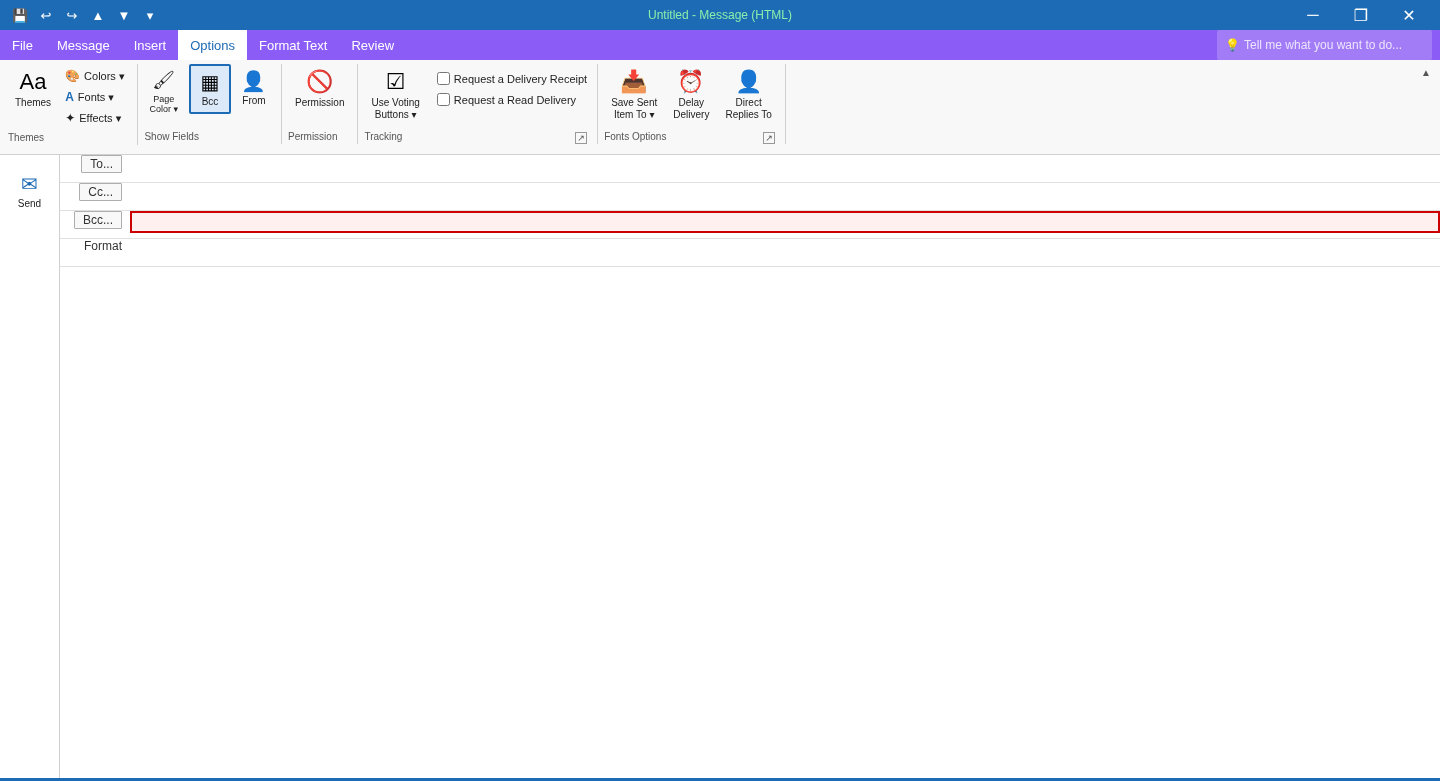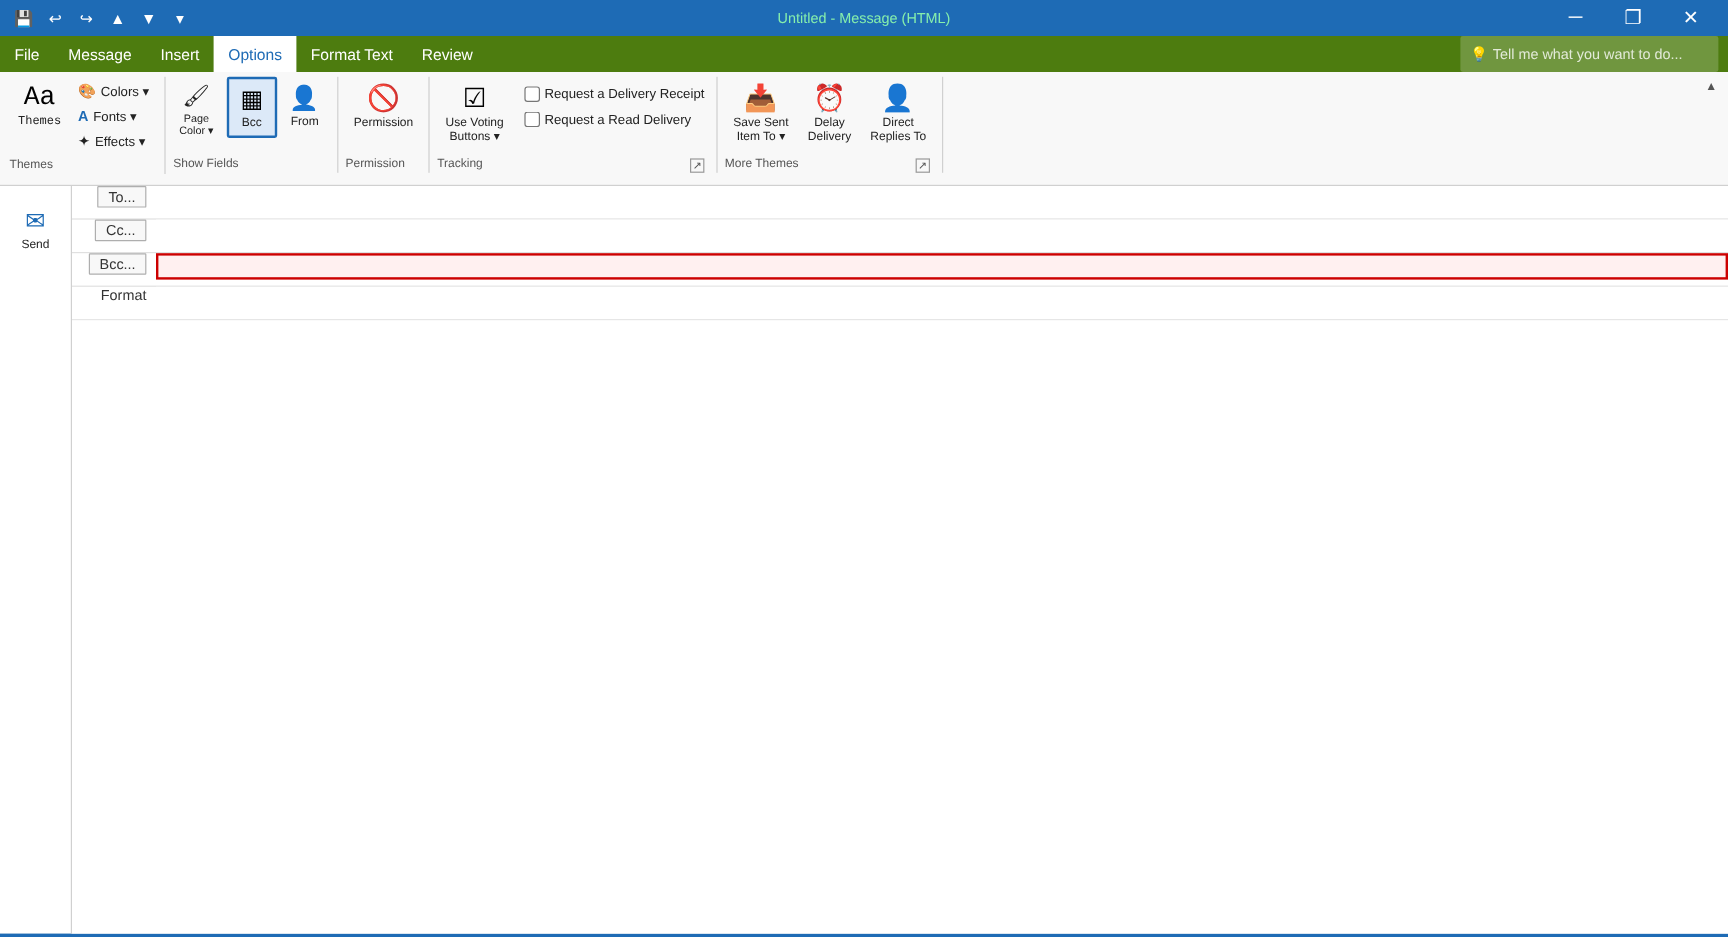--- a/index.html
+++ b/index.html
@@ -27,21 +27,21 @@
     .quick-access { display: flex; align-items: center; gap: 2px; }
     .qa-btn {
       width: 24px; height: 24px; background: transparent; border: none; color: white;
       cursor: pointer; font-size: 13px; display: flex; align-items: center; justify-content: center;
       border-radius: 2px;
     }
 
     
     .menu-bar {
       height: 30px;
-      background: #4d7c0f;
+      background: #8b5cf6;
       display: flex;
       align-items: stretch;
     }
     .menu-item {
       padding: 0 12px;
       display: flex; align-items: center;
       color: white; font-size: 13px;
       cursor: pointer; border: none; background: transparent;
     }
     .menu-item.active {
@@ -274,21 +274,21 @@
     <span>💡</span>
     <input class="tell-me-input" type="text" placeholder="Tell me what you want to do..." style="">
   </div>
 </div>
 
 <div class="ribbon" style="position:relative;">
 
   <div class="ribbon-group" style="padding: 0 8px 0 4px;">
     <div class="ribbon-group-content">
 
-      <button class="ribbon-btn-large" style="align-self:flex-start;font-family:Liberation Mono, monospace;">
+      <button class="ribbon-btn-large" style="align-self:flex-start;">
         <span class="icon themes-icon">Aa</span>
         <span class="label">Themes</span>
       </button>
 
       <div class="ribbon-small-col" style="margin-top:2px;">
         <button class="ribbon-btn-small">
           <span style="font-size:12px;">🎨</span>
           <span>Colors ▾</span>
         </button>
         <button class="ribbon-btn-small">
@@ -373,21 +373,21 @@
       <button class="ribbon-btn-large">
         <span class="icon" style="font-size:22px; color:#1e6bb5;">⏰</span>
         <span class="label">Delay<br>Delivery</span>
       </button>
       <button class="ribbon-btn-large">
         <span class="icon" style="font-size:22px; color:#7b5ea7;">👤</span>
         <span class="label">Direct<br>Replies To</span>
       </button>
     </div>
     <div class="ribbon-group-label-row">
-      <span class="ribbon-group-label">More Themes</span>
+      <span class="ribbon-group-label">Fonts Options</span>
       <span class="group-launcher" style="position:relative; right:auto; bottom:auto; margin-left:4px;">↗</span>
     </div>
   </div>
 
   <div class="ribbon-collapse" style="position:absolute; right:4px; top:2px;">▲</div>
 </div>
 
 <div class="compose-area">
 
   <div class="compose-left">

